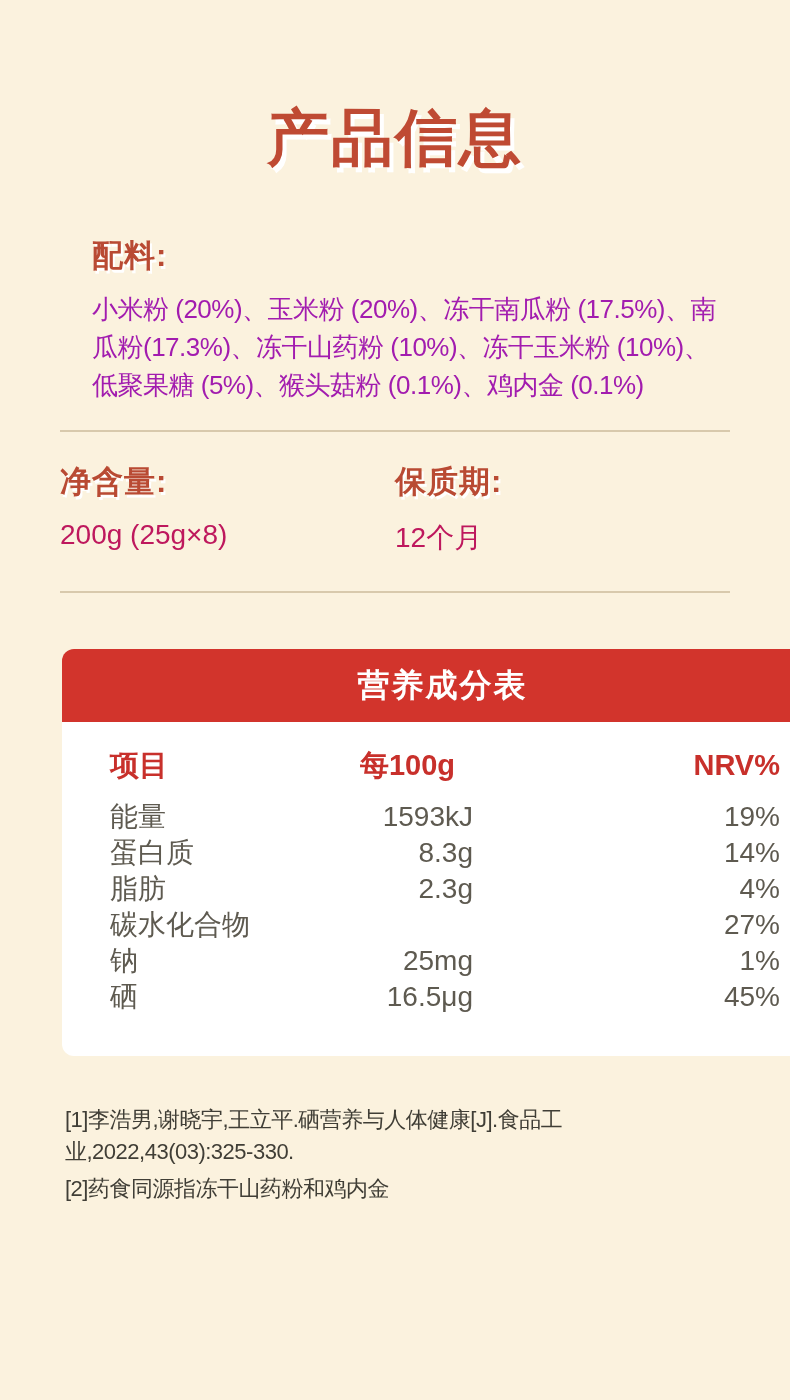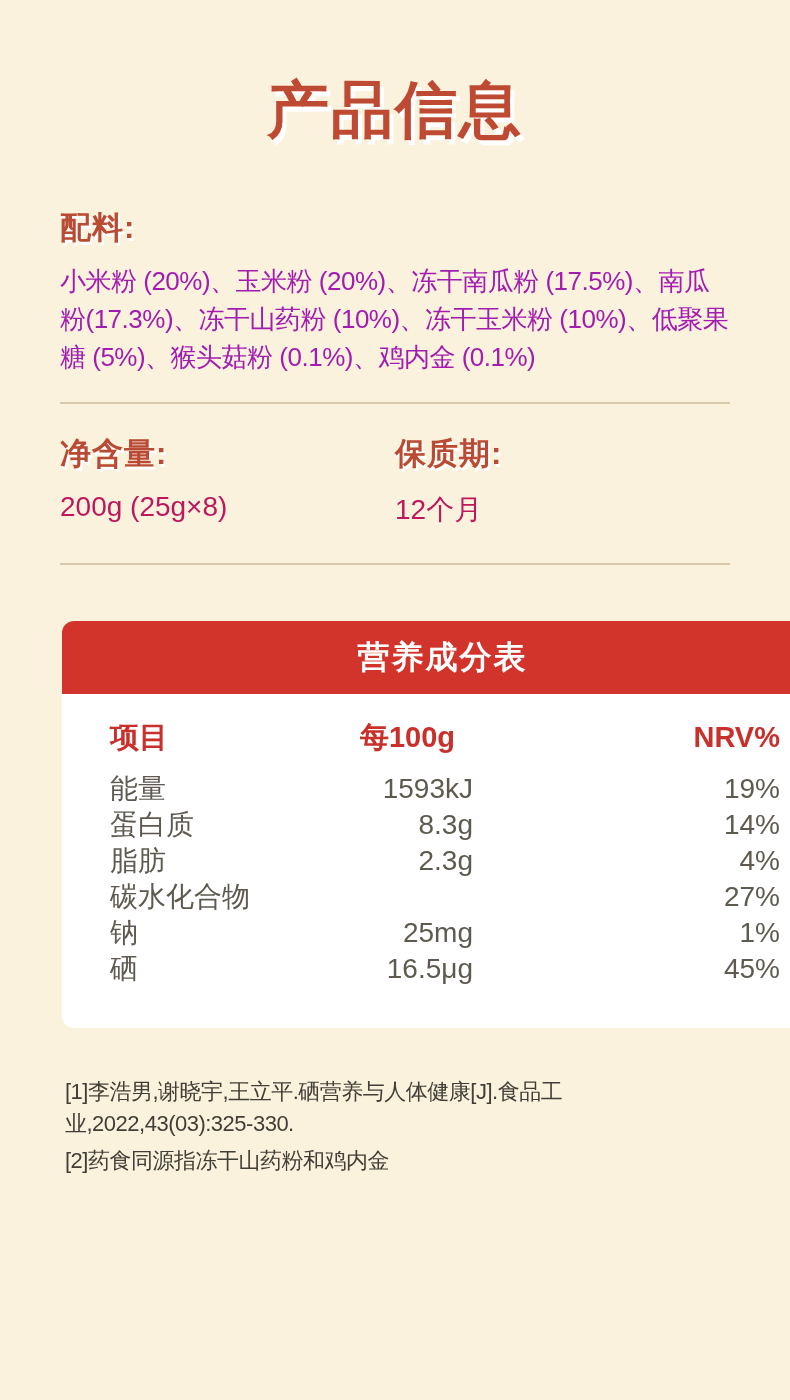--- a/index.html
+++ b/index.html
@@ -12,42 +12,42 @@
     width: 790px;
     height: 1400px;
     background: #fbf2de;
     overflow: hidden;
     font-family: "Liberation Sans", "DejaVu Sans", sans-serif;
     color: #5d5950;
     box-sizing: border-box;
   }
   .title {
     margin: 0;
-    padding-top: 76px;
+    padding-top: 104px;
     text-align: center;
     font-size: 62px;
     font-weight: 800;
     letter-spacing: 2px;
     color: #bf4a33;
     text-shadow: 4px 5px 0 #ffffff;
     line-height: 1.1;
   }
   .content {
     padding: 0 60px;
   }
   .sec-heading {
     margin: 0;
     font-size: 31px;
     font-weight: 800;
     color: #b94a33;
     text-shadow: 2px 3px 0 #ffffff;
     letter-spacing: 1px;
     line-height: 1.15;
   }
-  .ingredients-sec { margin-top: 66px; }
+  .ingredients-sec { margin-top: 66px; margin-left: 32px; }
   .body-text {
     margin: 16px 0 0 0;
     font-size: 26px;
     line-height: 38px;
     color: #a21caf;
     letter-spacing: -0.5px;
   }
   .divider {
     border: none;
     border-top: 2px solid #d8c9ac;

